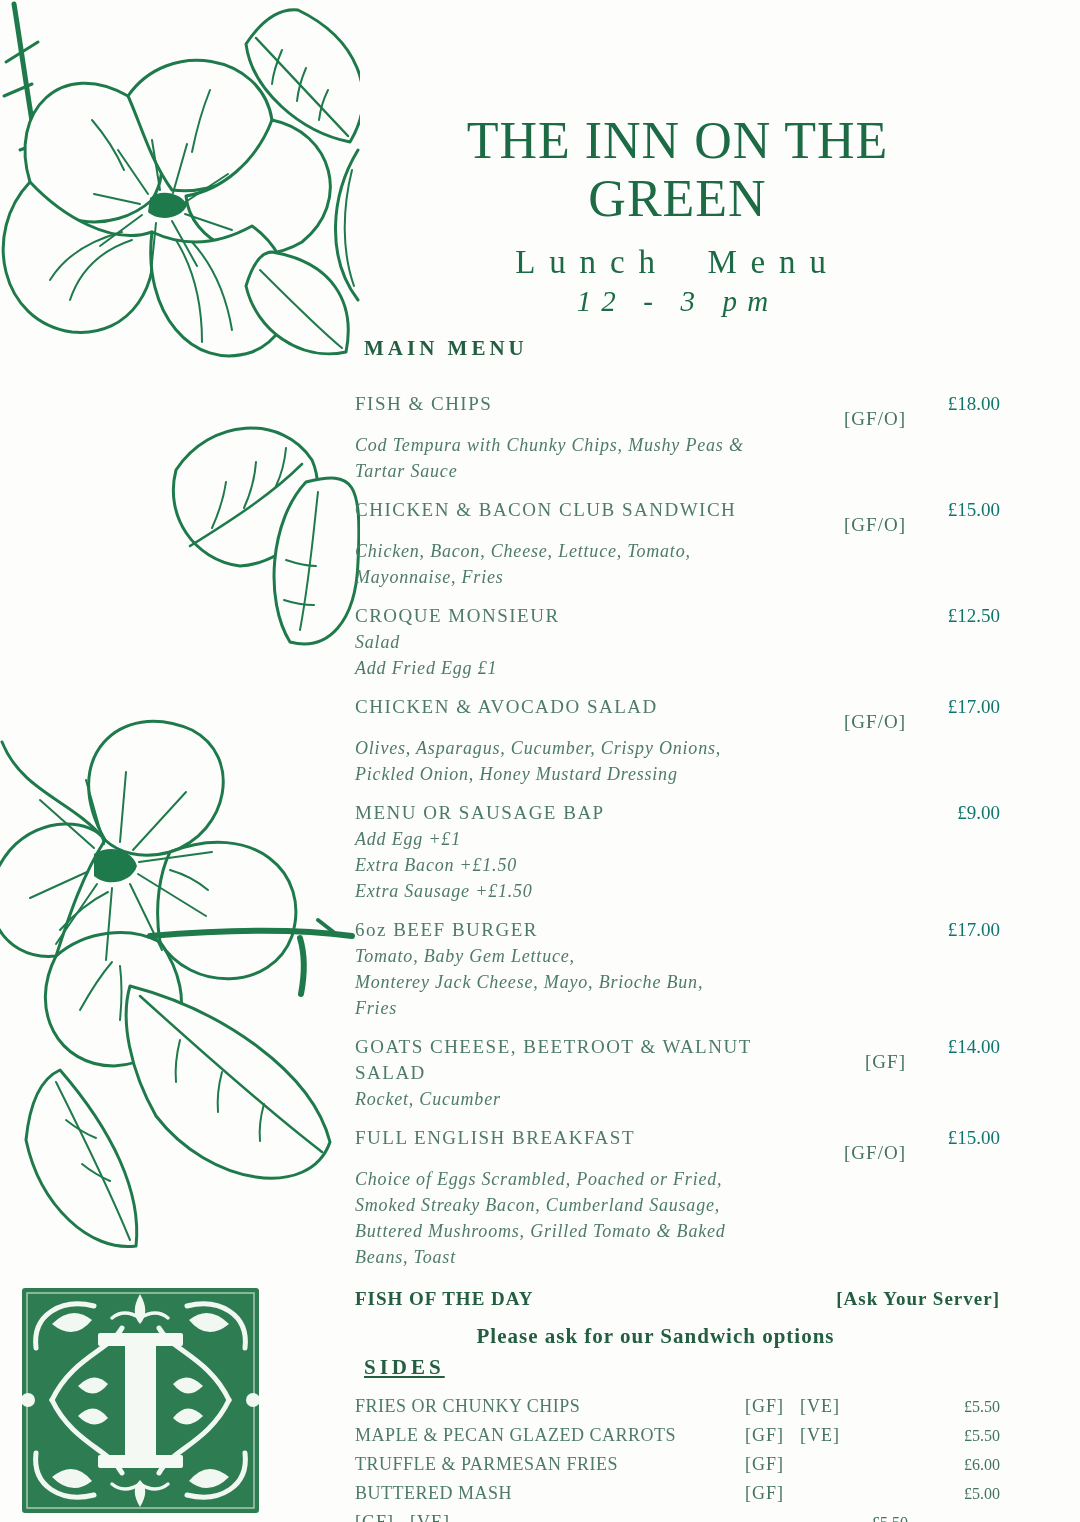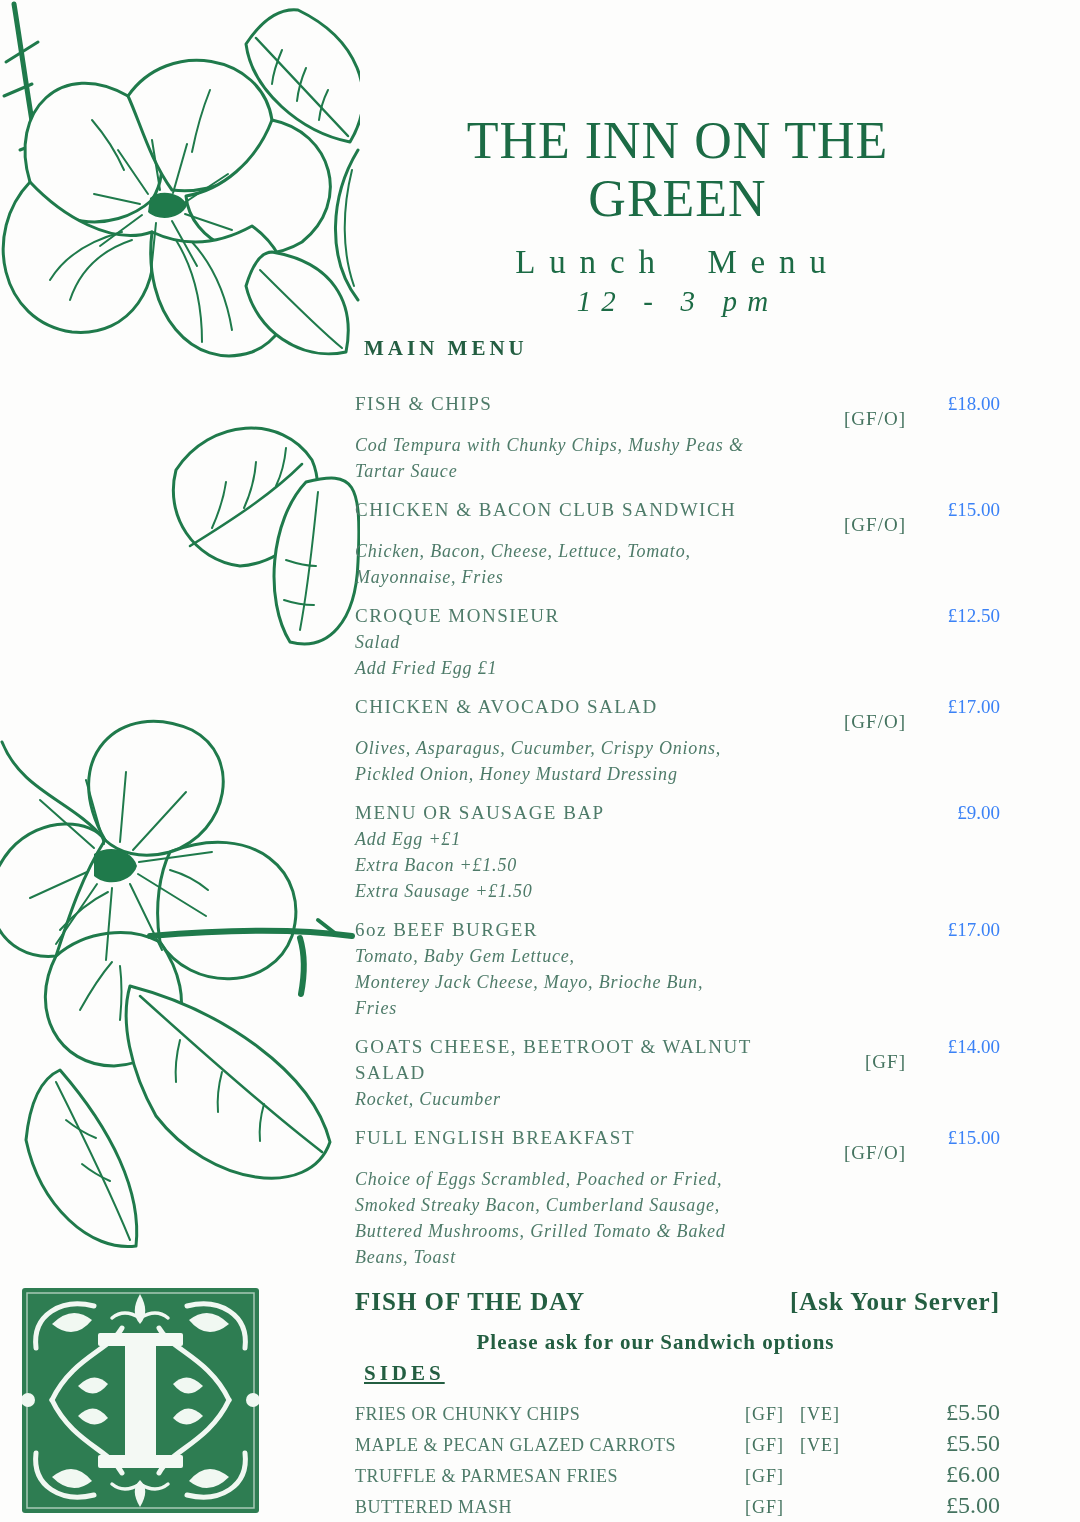--- a/index.html
+++ b/index.html
@@ -30,46 +30,46 @@
 
   .menu-item {
     display:grid; grid-template-columns:1fr 86px 88px; column-gap:6px;
     margin-bottom:13px; align-items:start;
   }
   .item-name {
     font-size:19px; letter-spacing:1.5px; color:#4e7b69;
     line-height:26px; white-space:pre-line;
   }
   .item-tag  { font-size:19px; color:#44735f; text-align:right; letter-spacing:1px; line-height:26px;margin-top:15px; }
-  .item-price{ font-size:19px; color:#3b82f6; text-align:right; line-height:26px; }
+  .item-price{ font-size:19px; color:#0f766e; text-align:right; line-height:26px; }
   .item-desc {
     grid-column:1 / 3; font-style:italic; font-size:18px; color:#4e7b69;
     line-height:26px; letter-spacing:0.8px; white-space:pre-line;
   }
   .item-note {
     grid-column:1 / 3; font-weight:bold; font-size:18px; color:#2c6a4e;
     letter-spacing:1px; line-height:26px;
   }
 
   .fish-row {
     display:flex; justify-content:space-between; margin-top:18px;
-    font-weight:bold; font-size:25px; color:#235e41; letter-spacing:1px;
+    font-weight:bold; font-size:19px; color:#235e41; letter-spacing:1px;
   }
   .ask-note {
     text-align:center; transform:translateX(-22px);
     font-weight:bold; font-size:21px; color:#235e41; letter-spacing:1px;
     margin:14px 0 6px 0;
   }
 
   .side-row {
     display:grid; grid-template-columns:390px 1fr 92px; align-items:baseline;
   }
   .side-name { font-size:18px; letter-spacing:0.5px; color:#4e7b69; line-height:29px; }
   .side-tags { display:flex; gap:16px; font-size:18px; color:#44735f; letter-spacing:1px; line-height:29px; }
-  .side-price{ font-size:24px; color:#44735f; text-align:right; line-height:29px; }
+  .side-price{ font-size:16px; color:#44735f; text-align:right; line-height:29px; }
 </style>
 </head>
 <body>
 
 <svg class="illustration" width="360" height="1260" viewBox="0 0 360 1260" aria-hidden="true">
   <g stroke="#1f7a4b" fill="none" stroke-width="3" stroke-linecap="round" stroke-linejoin="round">
 
     <path d="M14,4 C28,90 40,200 72,305" stroke-width="5"></path>
     <path d="M6,62 l32,-20"></path>
       <path d="M4,96 l28,-12"></path>

